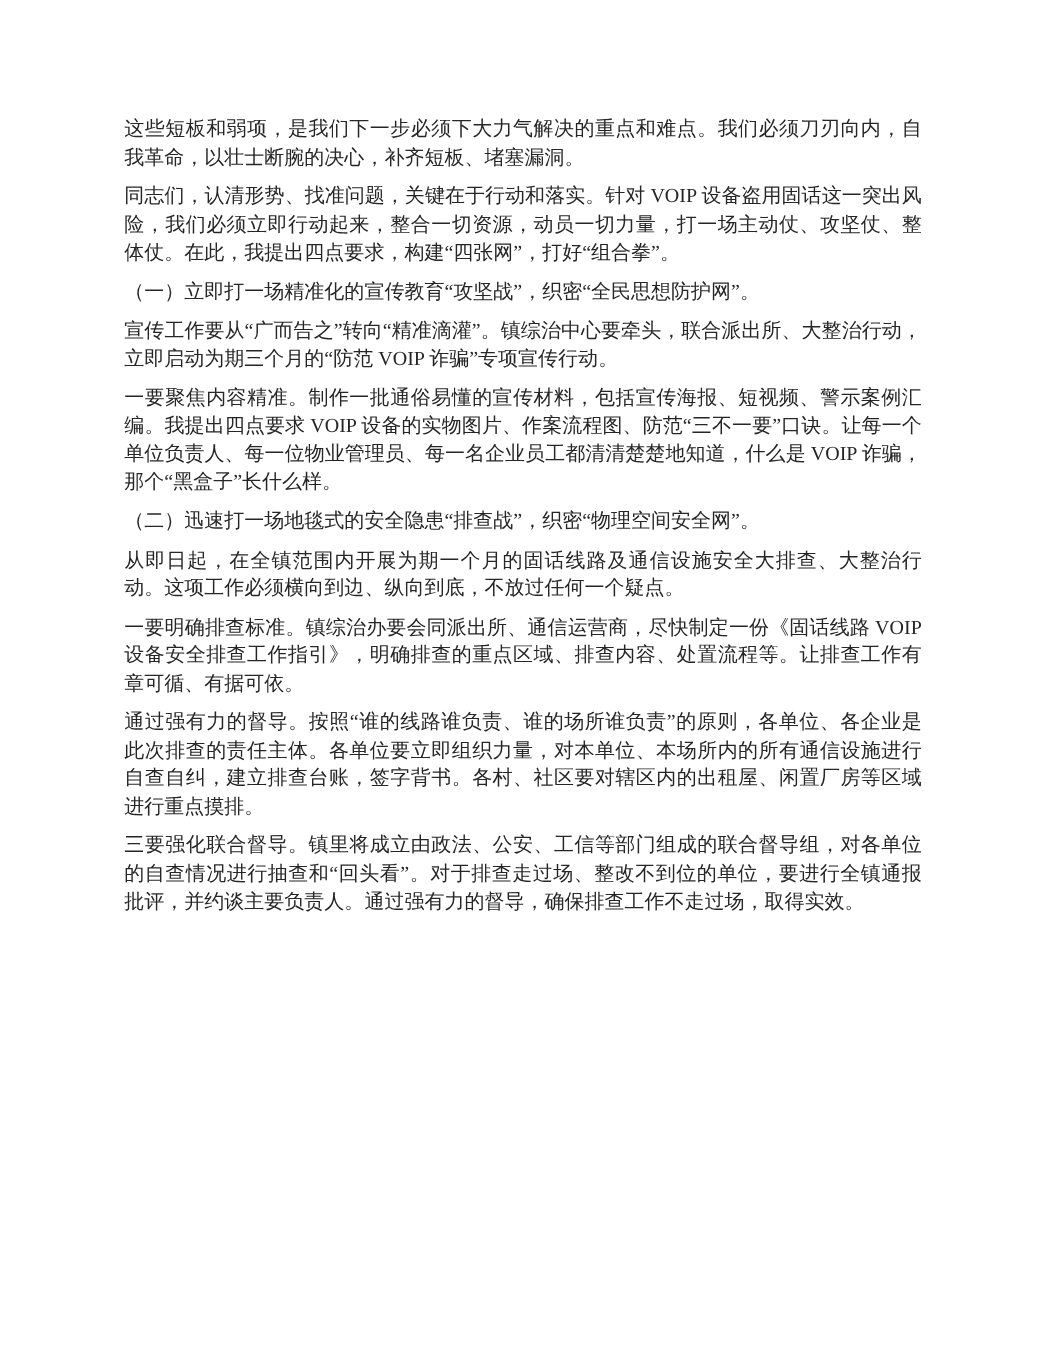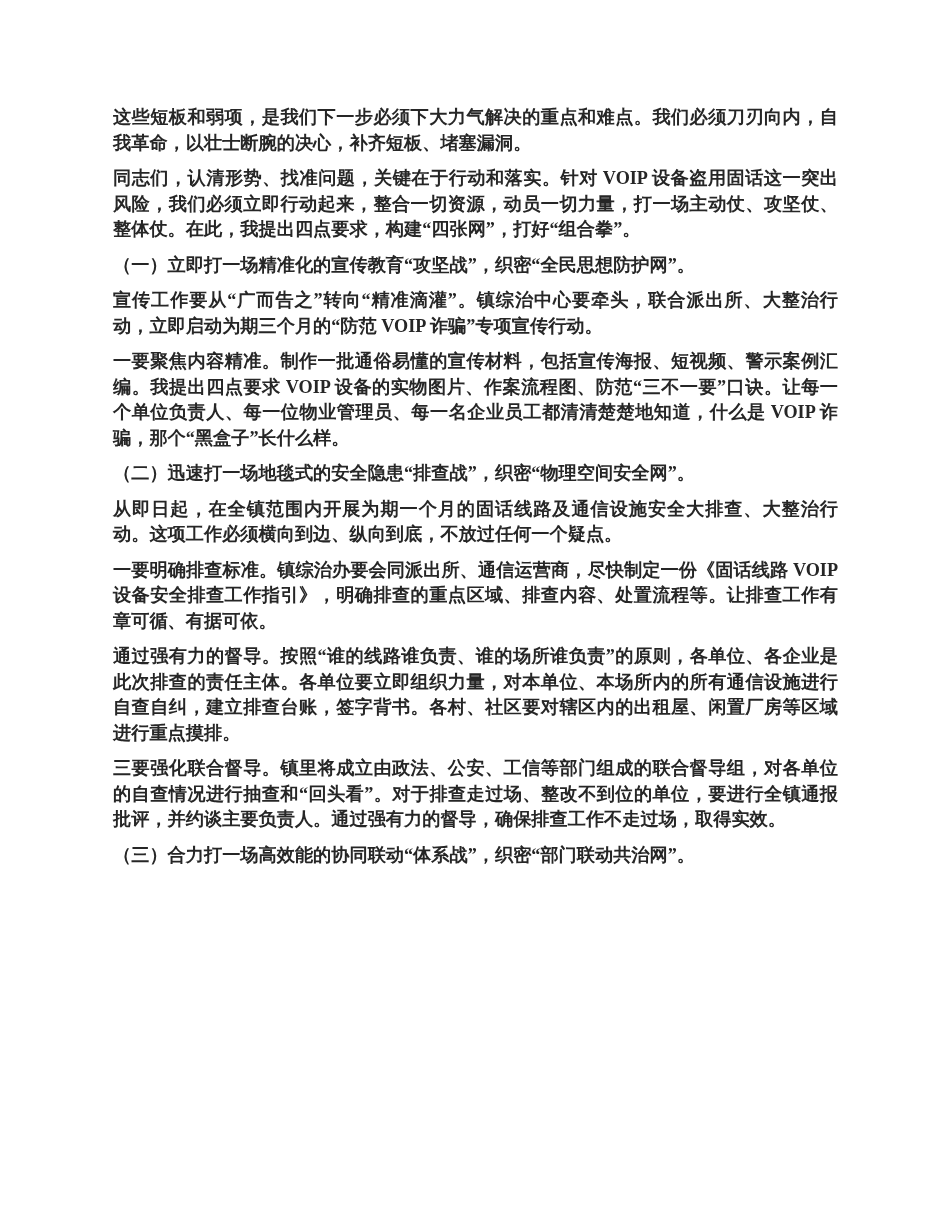--- a/index.html
+++ b/index.html
@@ -13,35 +13,34 @@
   .page {
     width: 950px;
     height: 1230px;
     background: #ffffff;
     padding: 105px 112px 0 113px;
   }
   .para {
     font-size: 18.2px;
     line-height: 25.5px;
     color: #262626;
-    font-weight: 700;
+    font-weight: 400;
     text-align: justify;
     text-justify: inter-ideograph;
     word-break: break-all;
     margin-bottom: 10px;
   }
 </style>
 </head>
 <body>
 
 <div class="page">
   <p class="para">这些短板和弱项，是我们下一步必须下大力气解决的重点和难点。我们必须刀刃向内，自我革命，以壮士断腕的决心，补齐短板、堵塞漏洞。</p>
   <p class="para">同志们，认清形势、找准问题，关键在于行动和落实。针对 VOIP 设备盗用固话这一突出风险，我们必须立即行动起来，整合一切资源，动员一切力量，打一场主动仗、攻坚仗、整体仗。在此，我提出四点要求，构建“四张网”，打好“组合拳”。</p>
   <p class="para">（一）立即打一场精准化的宣传教育“攻坚战”，织密“全民思想防护网”。</p>
   <p class="para">宣传工作要从“广而告之”转向“精准滴灌”。镇综治中心要牵头，联合派出所、大整治行动，立即启动为期三个月的“防范 VOIP 诈骗”专项宣传行动。</p>
   <p class="para">一要聚焦内容精准。制作一批通俗易懂的宣传材料，包括宣传海报、短视频、警示案例汇编。我提出四点要求 VOIP 设备的实物图片、作案流程图、防范“三不一要”口诀。让每一个单位负责人、每一位物业管理员、每一名企业员工都清清楚楚地知道，什么是 VOIP 诈骗，那个“黑盒子”长什么样。</p>
   <p class="para">（二）迅速打一场地毯式的安全隐患“排查战”，织密“物理空间安全网”。</p>
   <p class="para">从即日起，在全镇范围内开展为期一个月的固话线路及通信设施安全大排查、大整治行动。这项工作必须横向到边、纵向到底，不放过任何一个疑点。</p>
   <p class="para">一要明确排查标准。镇综治办要会同派出所、通信运营商，尽快制定一份《固话线路 VOIP 设备安全排查工作指引》，明确排查的重点区域、排查内容、处置流程等。让排查工作有章可循、有据可依。</p>
   <p class="para">通过强有力的督导。按照“谁的线路谁负责、谁的场所谁负责”的原则，各单位、各企业是此次排查的责任主体。各单位要立即组织力量，对本单位、本场所内的所有通信设施进行自查自纠，建立排查台账，签字背书。各村、社区要对辖区内的出租屋、闲置厂房等区域进行重点摸排。</p>
   <p class="para">三要强化联合督导。镇里将成立由政法、公安、工信等部门组成的联合督导组，对各单位的自查情况进行抽查和“回头看”。对于排查走过场、整改不到位的单位，要进行全镇通报批评，并约谈主要负责人。通过强有力的督导，确保排查工作不走过场，取得实效。</p>
-  <p class="para">（三）合力打一场高效能的协同联动“体系战”，织密“部门联动共治网”。</p>
 </div>
 
 </body></html>

